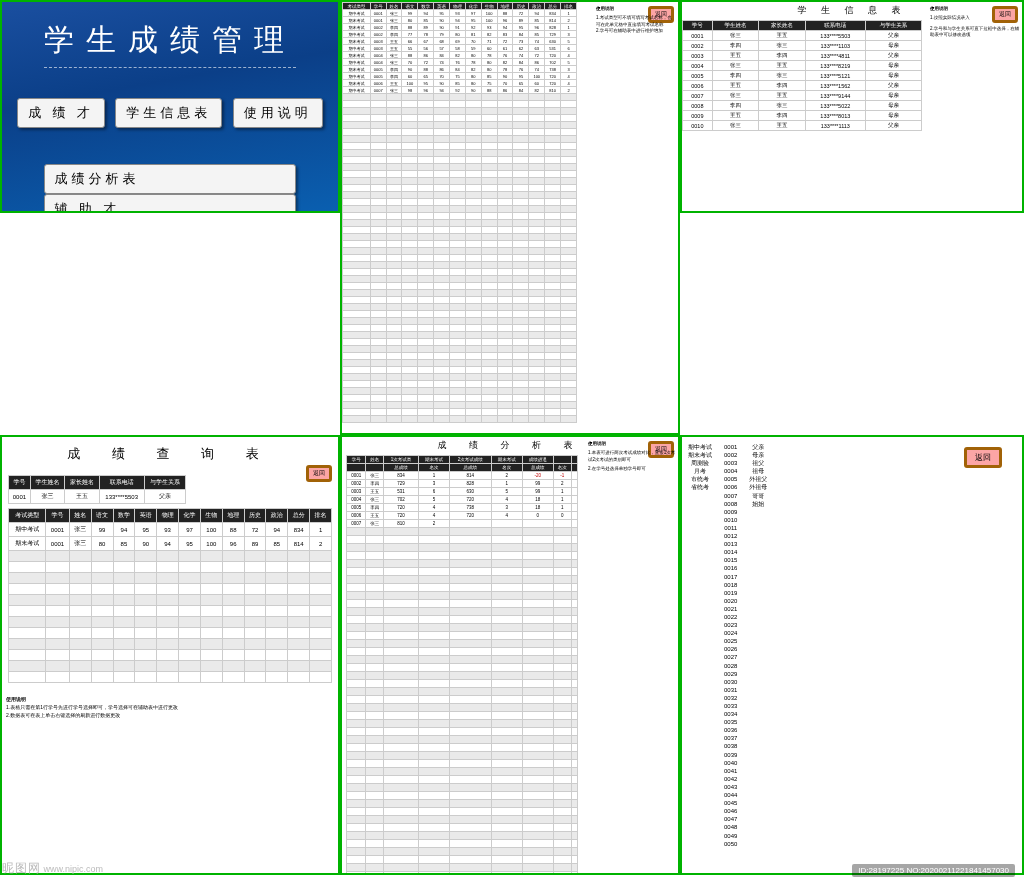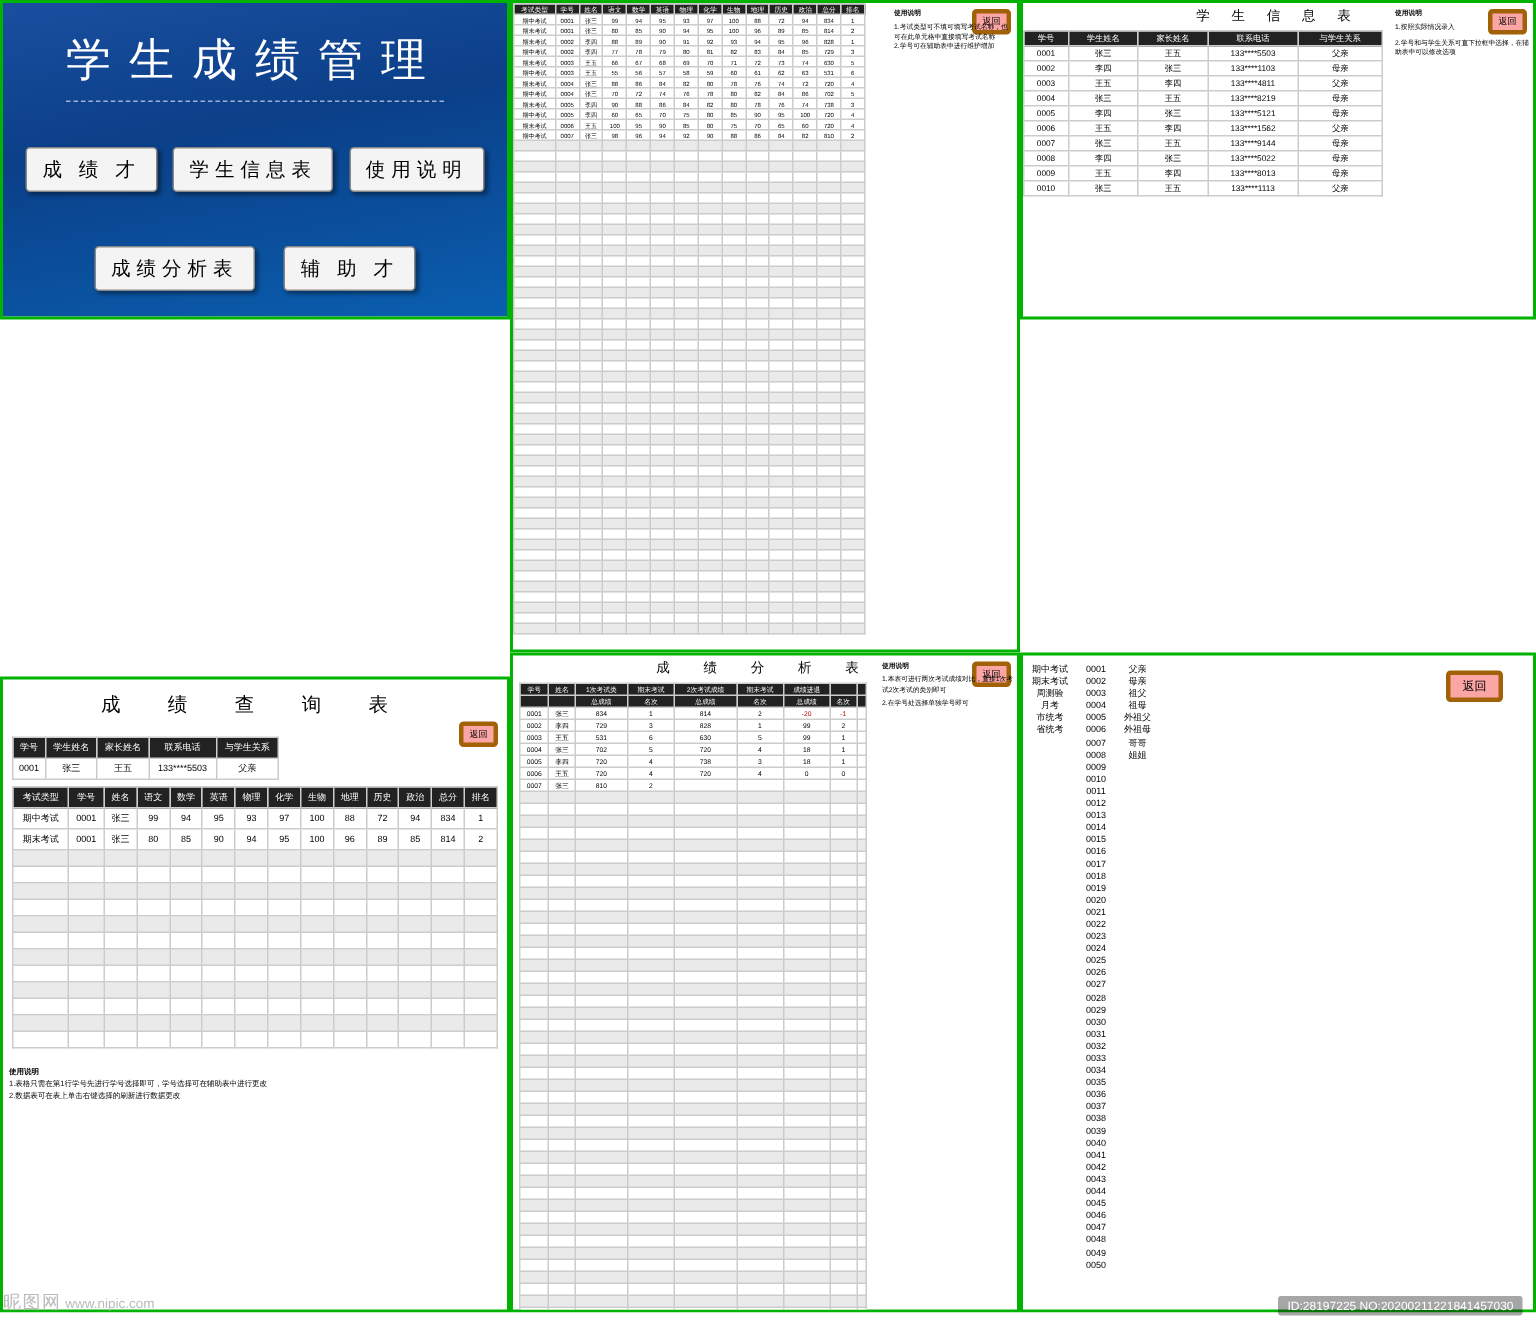--- a/index.html
+++ b/index.html
@@ -3,21 +3,21 @@
 <meta charset="utf-8">
 <style>
   * { box-sizing: border-box; margin: 0; padding: 0; }
   body { font-family: "Microsoft YaHei", sans-serif; background: #fff; width: 1024px; }
   .grid { display: grid; grid-template-columns: 340px 340px 344px; grid-template-rows: 213px 222px 440px; }
   .panel { border: 2px solid #00b300; background: #fff; font-size: 6px; overflow: hidden; position: relative; }
   
   .dash { background: linear-gradient(170deg, #1a4fa0 0%, #0b3f88 40%, #0a5fb0 100%); color: #fff; display: flex; flex-direction: column; align-items: center; padding: 18px 10px; gap: 12px; }
   .dash-title { font-family: "KaiTi","STKaiti",serif; font-size: 30px; letter-spacing: 12px; border-bottom: 1px dashed rgba(255,255,255,.6); padding-bottom: 6px; }
   .btn-row { display: flex; justify-content: space-around; width: 100%; margin-top: 18px; }
-  .btn-row2 { display: flex; justify-content: space-evenly; width: 80%; margin: 0 auto; margin-top: 24px; }
+  .btn-row2 { display: flex; justify-content: space-evenly; width: 80%; margin: 0 auto; margin-top: 24px; flex-direction: column; }
   .dash-btn { background: #f4f4f4; color: #000; font-family: "KaiTi","STKaiti",serif; font-size: 13px; padding: 5px 10px; border: 1px solid #888; border-radius: 3px; box-shadow: 2px 2px 3px rgba(0,0,0,.4); cursor: pointer; letter-spacing: 4px; }
   
   .sheet-title { text-align: center; font-size: 9px; letter-spacing: 6px; margin: 2px 0 3px; font-weight: 500; }
   .sheet-title.lg { font-size: 13px; letter-spacing: 14px; margin: 8px 0 6px; }
   .back-btn { position: absolute; top: 4px; right: 4px; background: #fca5a5; border: 3px solid #a16207; font-size: 6px; padding: 1px 4px; border-radius: 3px; cursor: pointer; }
   .back-btn.mid { top: 8px; }
   table { border-collapse: collapse; width: 100%; font-size: 4.5px; }
   th, td { border: 0.5px solid #ccc; padding: 0.5px 1px; text-align: center; white-space: nowrap; }
   th { background: #333; color: #fff; font-weight: normal; }
   .hdr-dark th { background: #222; }
@@ -1133,21 +1133,21 @@
               <td>张三</td>
               <td>王五</td>
               <td>133****1113</td>
               <td>父亲</td>
             </tr>
           </tbody>
       </table>
     </div>
   </div>
 
-  <div class="panel p4" style="grid-column:1; grid-row:3;margin-top:16px;">
+  <div class="panel p4" style="grid-column:1; grid-row:3;">
     <div class="sheet-title lg">成 绩 查 询 表</div>
     <div class="back-btn mid" style="top:28px; right:6px;">返回</div>
     <div class="content">
       <table class="hdr-dark" style="width:55%;">
         <thead>
             <tr id="qinfo-head">
               <th>学号</th>
               <th>学生姓名</th>
               <th>家长姓名</th>
               <th>联系电话</th>

